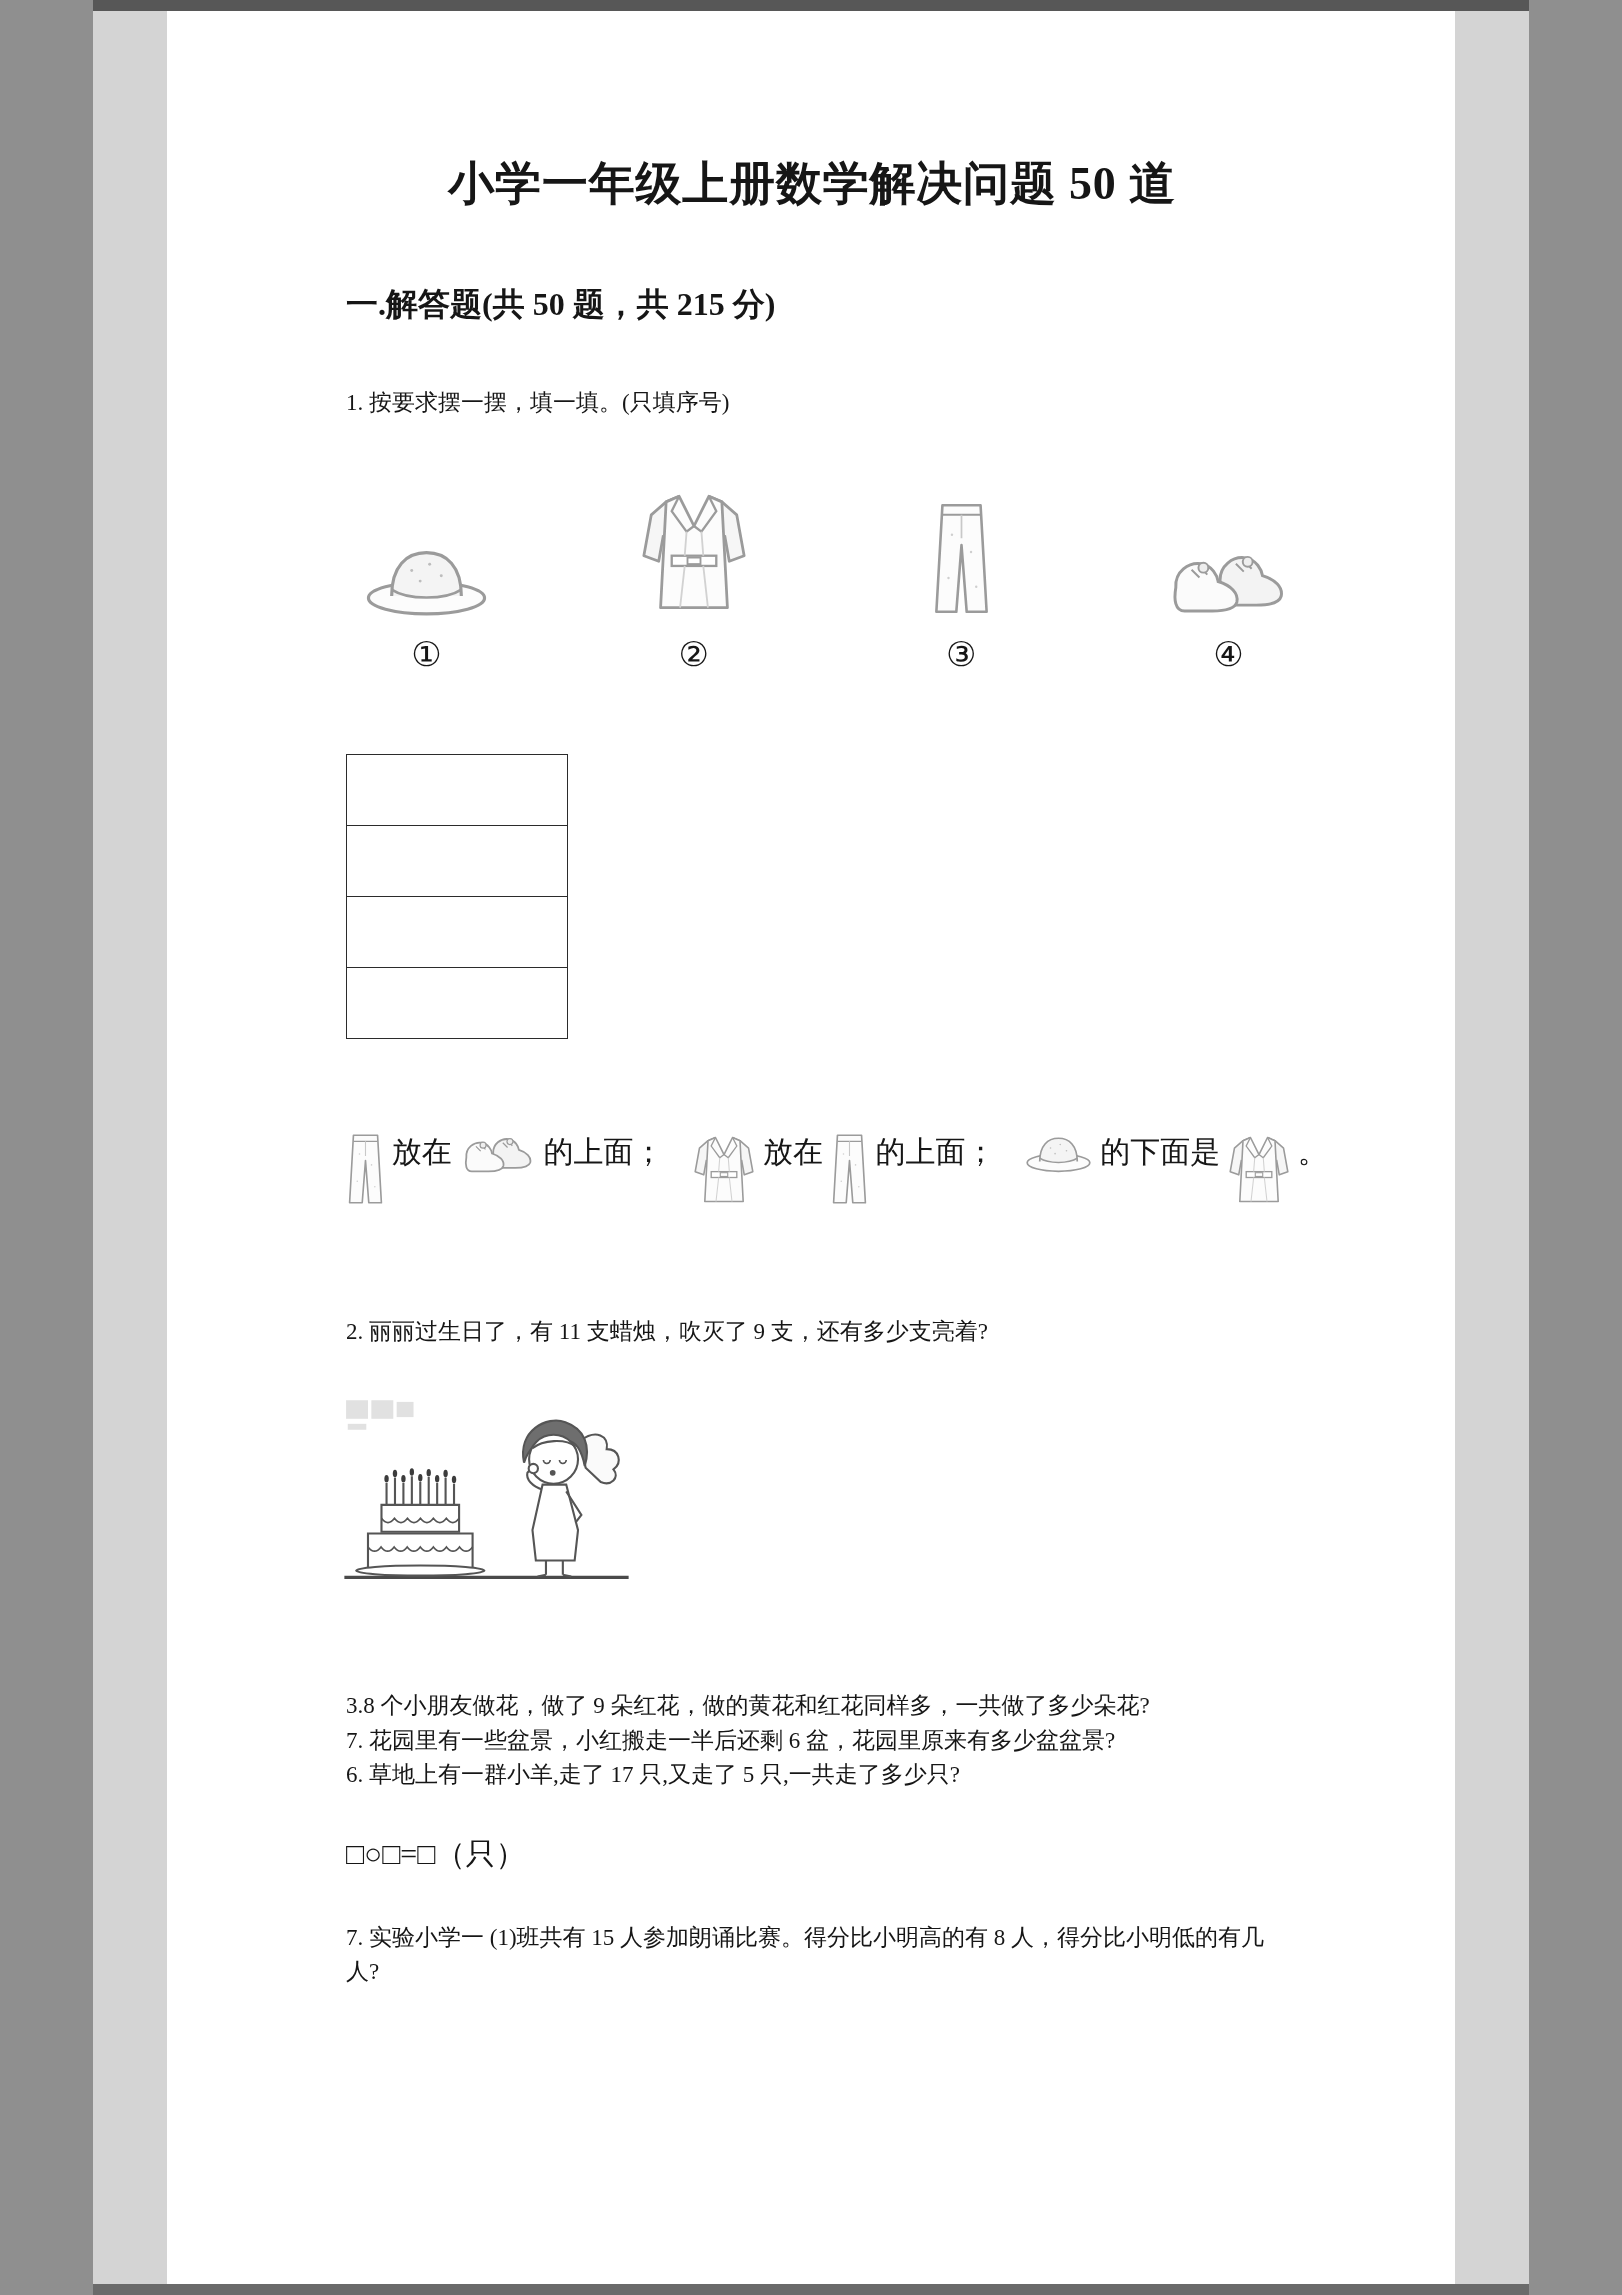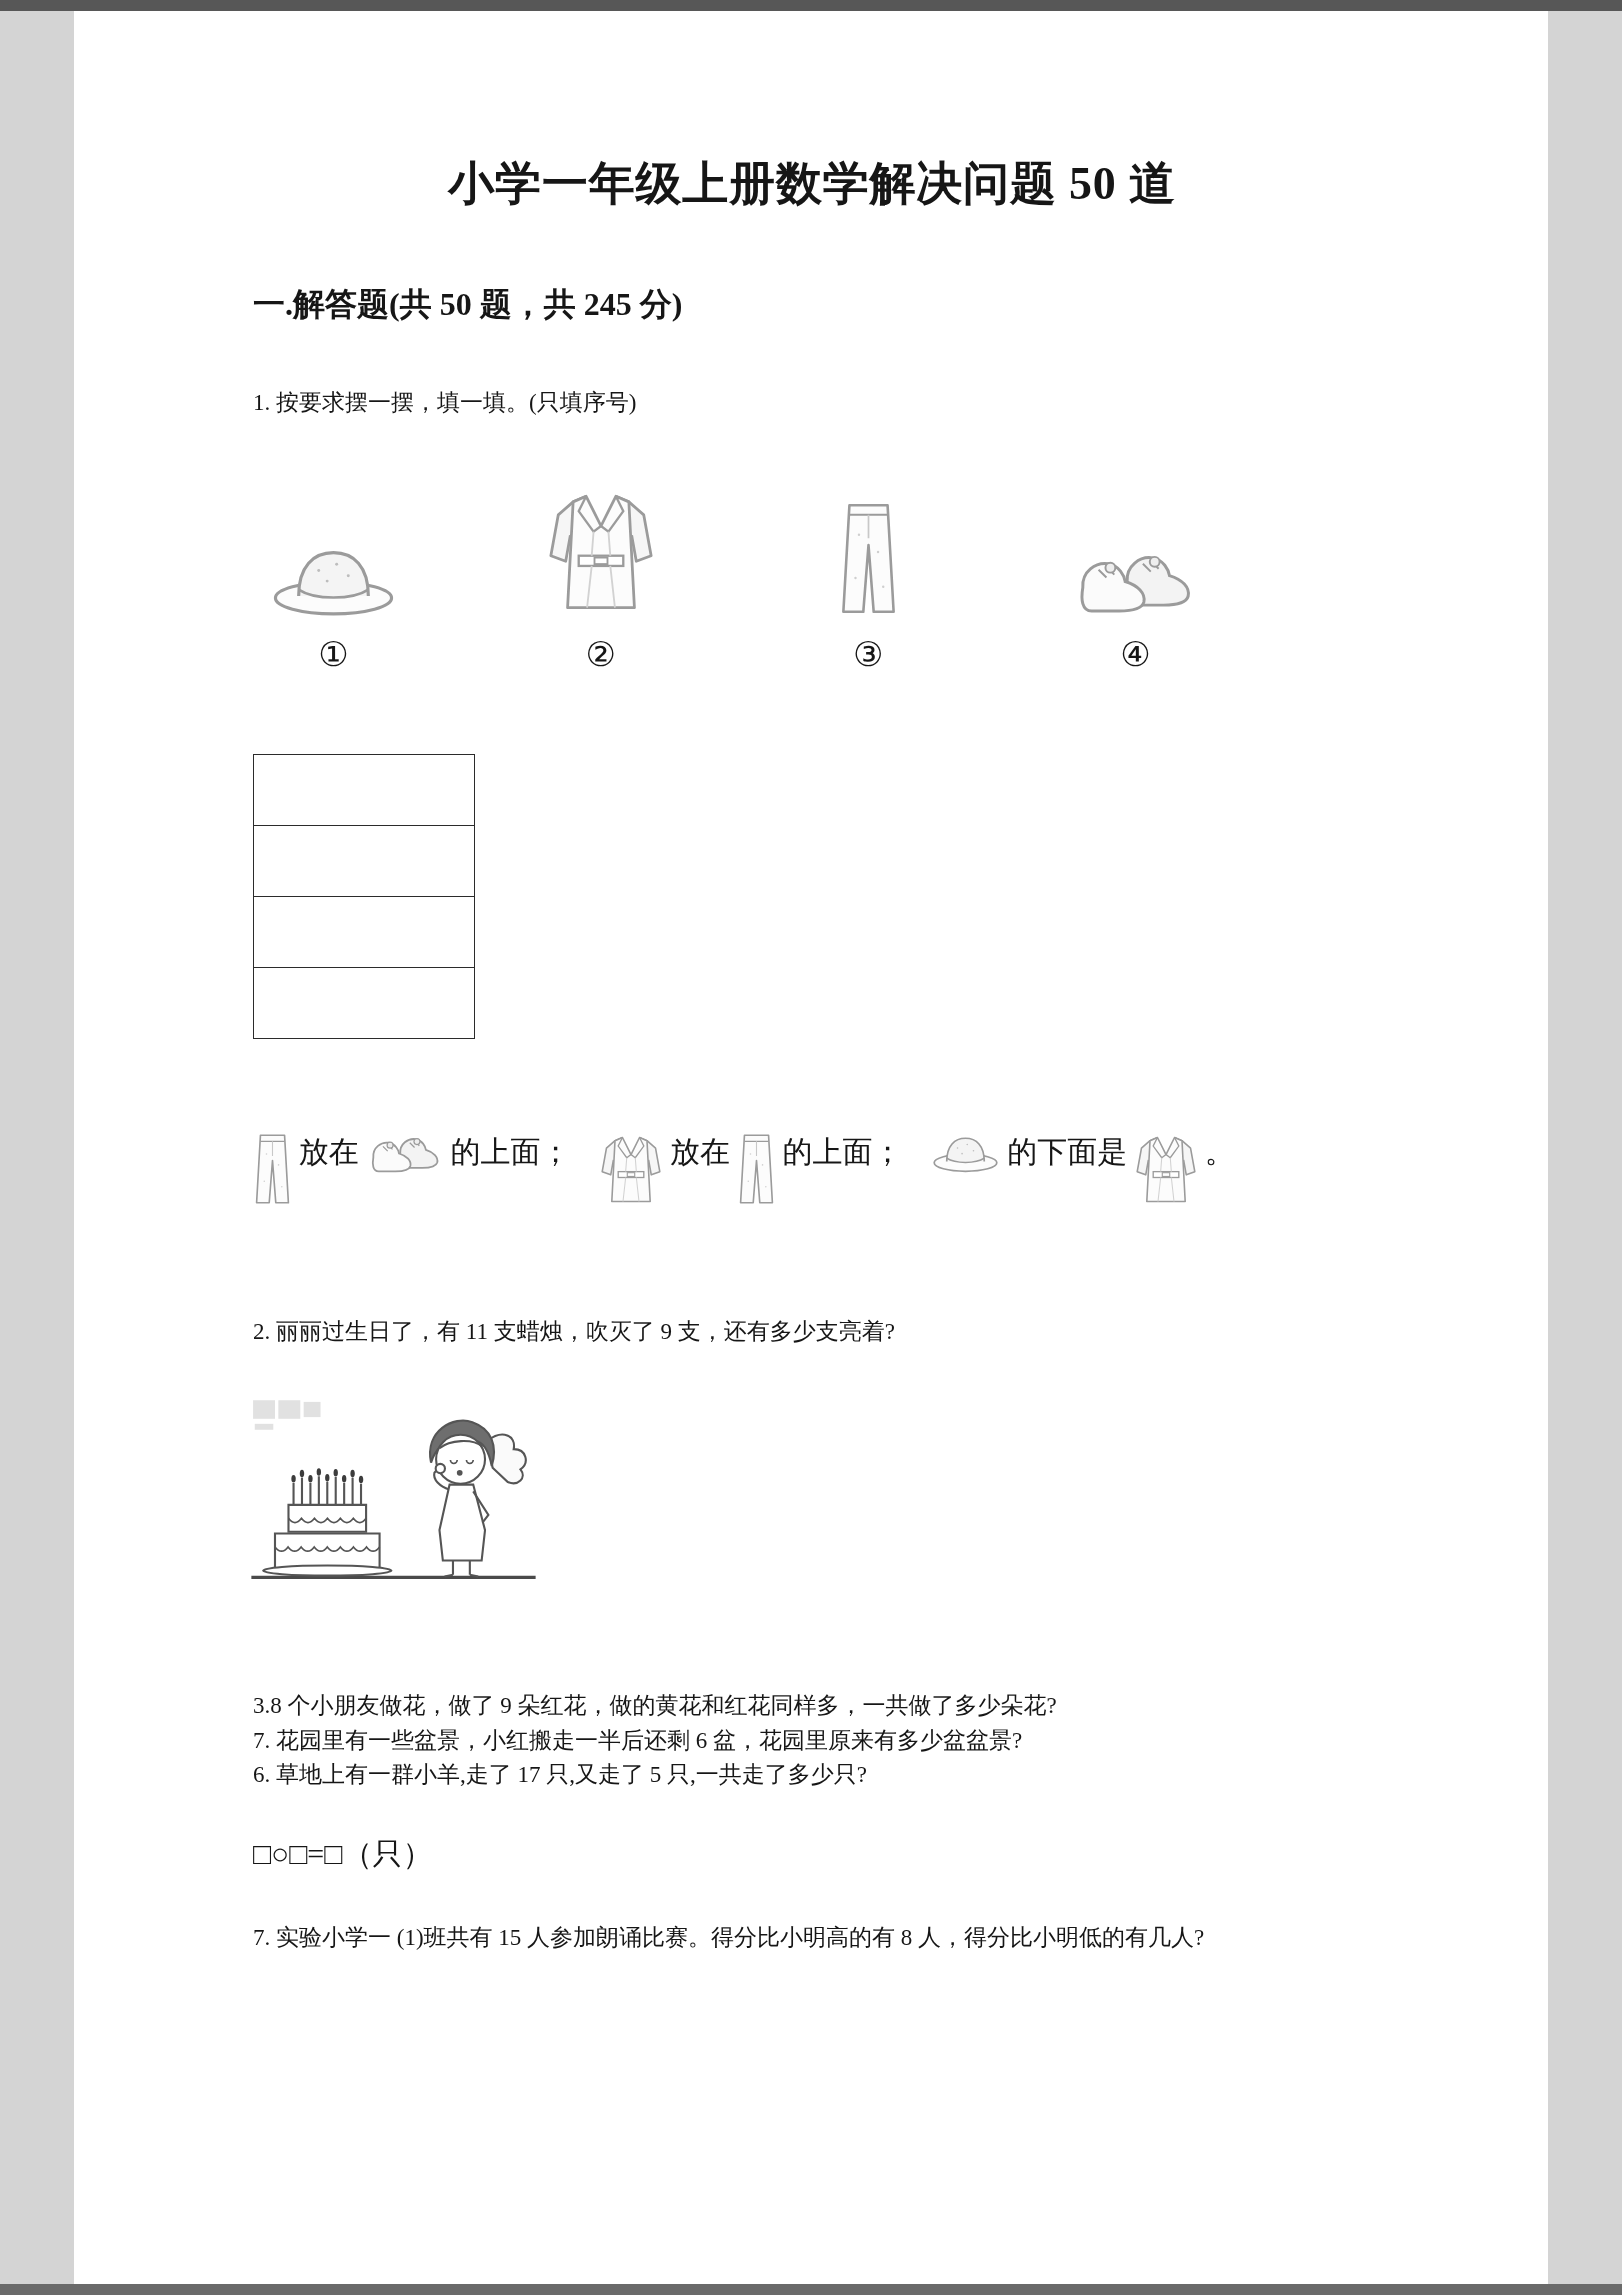--- a/index.html
+++ b/index.html
@@ -1,19 +1,19 @@
 <!DOCTYPE html>
 <html style="font-size:13.5px"><head>
 <meta charset="utf-8">
 <style>
   * { box-sizing: border-box; }
   html, body { margin: 0; padding: 0; background: #8f8f8f; }
   .viewport {
     position: relative;
-    width: 1622px; height: 2295px;
+    width: 1436px; height: 2295px;
     margin: 0 auto;
     background: #d4d4d4;
     overflow: hidden;
     font-family: "Liberation Serif", "DejaVu Serif", serif;
     color: #161616;
   }
   .edge { position: absolute; left: 0; right: 0; height: 11px; background: #575757; z-index: 5; }
   .edge-top { top: 0; }
   .edge-bottom { bottom: 0; background: #6a6a6a; }
   .paper {
@@ -106,21 +106,21 @@
 </svg>
 
 <div class="viewport">
   <div class="edge edge-top"></div>
   <div class="edge edge-bottom"></div>
 
   <div class="paper">
     <div class="content">
 
       <h1 class="title">小学一年级上册数学解决问题 50 道</h1>
-      <h2 class="section">一.解答题(共 50 题，共 245 分)</h2>
+      <h2 class="section">一.解答题(共 50 题，共 215 分)</h2>
 
       <p class="qtext q1-text">1. 按要求摆一摆，填一填。(只填序号)</p>
 
       <div class="clothes-row">
         <div class="cloth-item">
           <div class="icon-slot">
             <svg class="hat-lg" viewBox="0 0 120 72">
                 <use href="#sym-hat"></use>
               </svg>
           </div>

